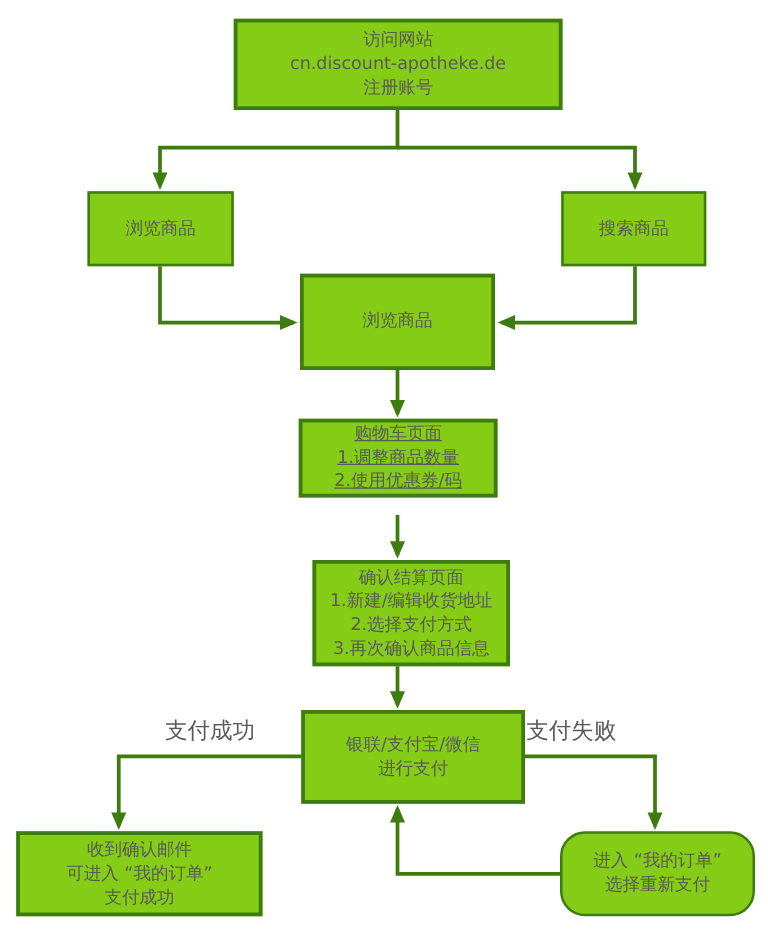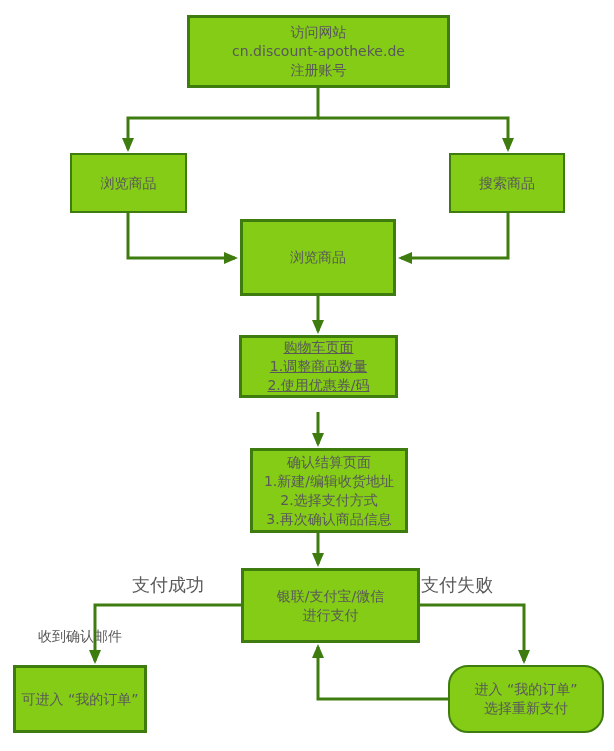--- a/index.html
+++ b/index.html
@@ -94,21 +94,21 @@
     <div>1.新建/编辑收货地址</div>
     <div>2.选择支付方式</div>
     <div>3.再次确认商品信息</div>
   </div>
 
   <div class="node b3" style="left:241px;top:568px;width:179px;height:75px;">
     <div>银联/支付宝/微信</div>
     <div>进行支付</div>
   </div>
 
-  <div class="node b3" style="left:13px;top:665px;width:134px;height:68px;gap:44px;">
+  <div class="node b3" style="left:13px;top:665px;width:197px;height:68px;">
     <div>收到确认邮件</div>
     <div>可进入 “我的订单”</div>
     <div>支付成功</div>
   </div>
 
   <div class="node" style="left:448px;top:665px;width:156px;height:68px;border-radius:20px;">
     <div>进入 “我的订单”</div>
     <div>选择重新支付</div>
   </div>
 

